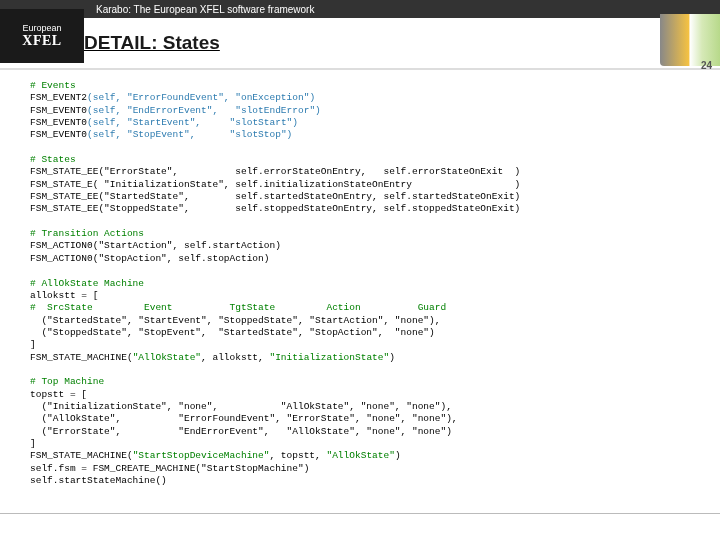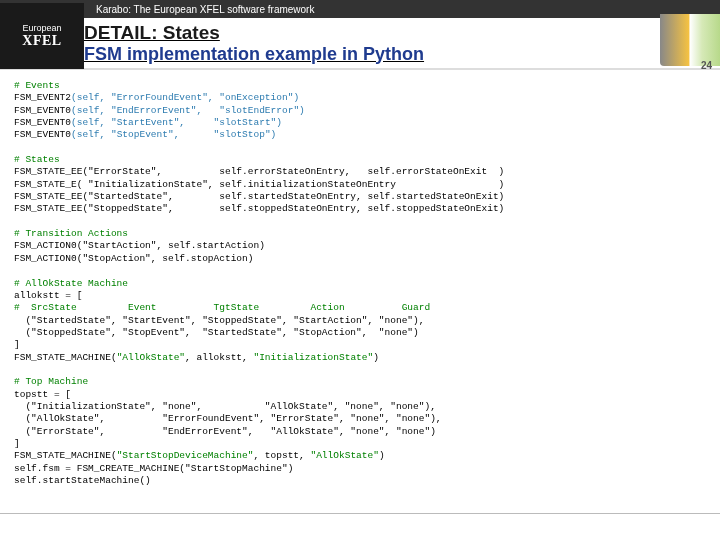--- a/index.html
+++ b/index.html
@@ -1,47 +1,46 @@
 <!DOCTYPE html>
 <html><head>
 <meta charset="utf-8">
 <style>
 *{margin:0;padding:0;box-sizing:border-box;}
 body{width:720px;height:540px;font-family:Arial,Helvetica,sans-serif;background:#fff;}
 .slide{position:relative;width:720px;height:540px;}
 .top-line{height:1px;background:#333;}
 .subheader{background:#333;color:#fff;font-size:10px;padding:3px 16px 3px 96px;}
 .title-row{display:flex;align-items:center;height:52px;border-bottom:2px solid #ddd;}
-.logo{width:84px;min-width:84px;background:#1a1a1a;color:#fff;height:66px;margin-top:-14px;display:flex;flex-direction:column;align-items:center;justify-content:center;font-size:9px;}
+.logo{width:84px;min-width:84px;background:#1a1a1a;color:#fff;height:54px;margin-top:-14px;display:flex;flex-direction:column;align-items:center;justify-content:center;font-size:9px;}
 .logo .brand{font-size:14px;font-weight:700;letter-spacing:.5px;font-family:Liberation Serif, serif;}
 .title-block{padding-left:0;text-decoration:underline;}
 .title-block h1{font-size:19px;color:#1a1a1a;}
 .title-block h2{font-size:18px;color:#1f3b8f;font-weight:700;}
 .beam{position:absolute;right:0;top:14px;width:60px;height:52px;background:linear-gradient(90deg,#888 0%,#f5c242 48%,#fff 50%,#d6e9b7 70%,#b7d98a 100%);border-radius:0 0 0 4px;}
 .slidenum{position:absolute;right:8px;top:60px;font-size:10px;color:#555;font-weight:bold;}
-.content{padding:10px 14px;font-family:'Courier New',monospace;font-size:9.5px;line-height:1.3;white-space:pre;color:#2e7cb0;}
+.content{padding:10px 30px;font-family:'Courier New',monospace;font-size:9.5px;line-height:1.3;white-space:pre;color:#2e7cb0;}
 .kw{color:#008000;}
 .nm{color:#000;}
 .str{color:#2e7cb0;}
 .footer-line{position:absolute;left:0;right:0;bottom:26px;height:1px;background:#bbb;}
 </style>
 </head>
 <body>
 
 <div class="slide">
   <div class="top-line"></div>
   <div class="subheader">Karabo: The European XFEL software framework</div>
   <div class="title-row">
     <div class="logo">
       <span>European</span>
       <span class="brand">XFEL</span>
     </div>
     <div class="title-block">
       <h1>DETAIL: States</h1>
-      <h2>FSM implementation example in Python</h2>
     </div>
     <div class="beam"></div>
   </div>
   <div class="slidenum">24</div>
 
   <div class="content"><span class="kw"># Events</span>
 <span class="nm">FSM_EVENT2</span><span>(self, </span><span class="str">"ErrorFoundEvent"</span><span>, </span><span class="str">"onException"</span><span>)</span>
 <span class="nm">FSM_EVENT0</span><span>(self, </span><span class="str">"EndErrorEvent"</span><span>,   </span><span class="str">"slotEndError"</span><span>)</span>
 <span class="nm">FSM_EVENT0</span><span>(self, </span><span class="str">"StartEvent"</span><span>,     </span><span class="str">"slotStart"</span><span>)</span>
 <span class="nm">FSM_EVENT0</span><span>(self, </span><span class="str">"StopEvent"</span><span>,      </span><span class="str">"slotStop"</span><span>)</span>

